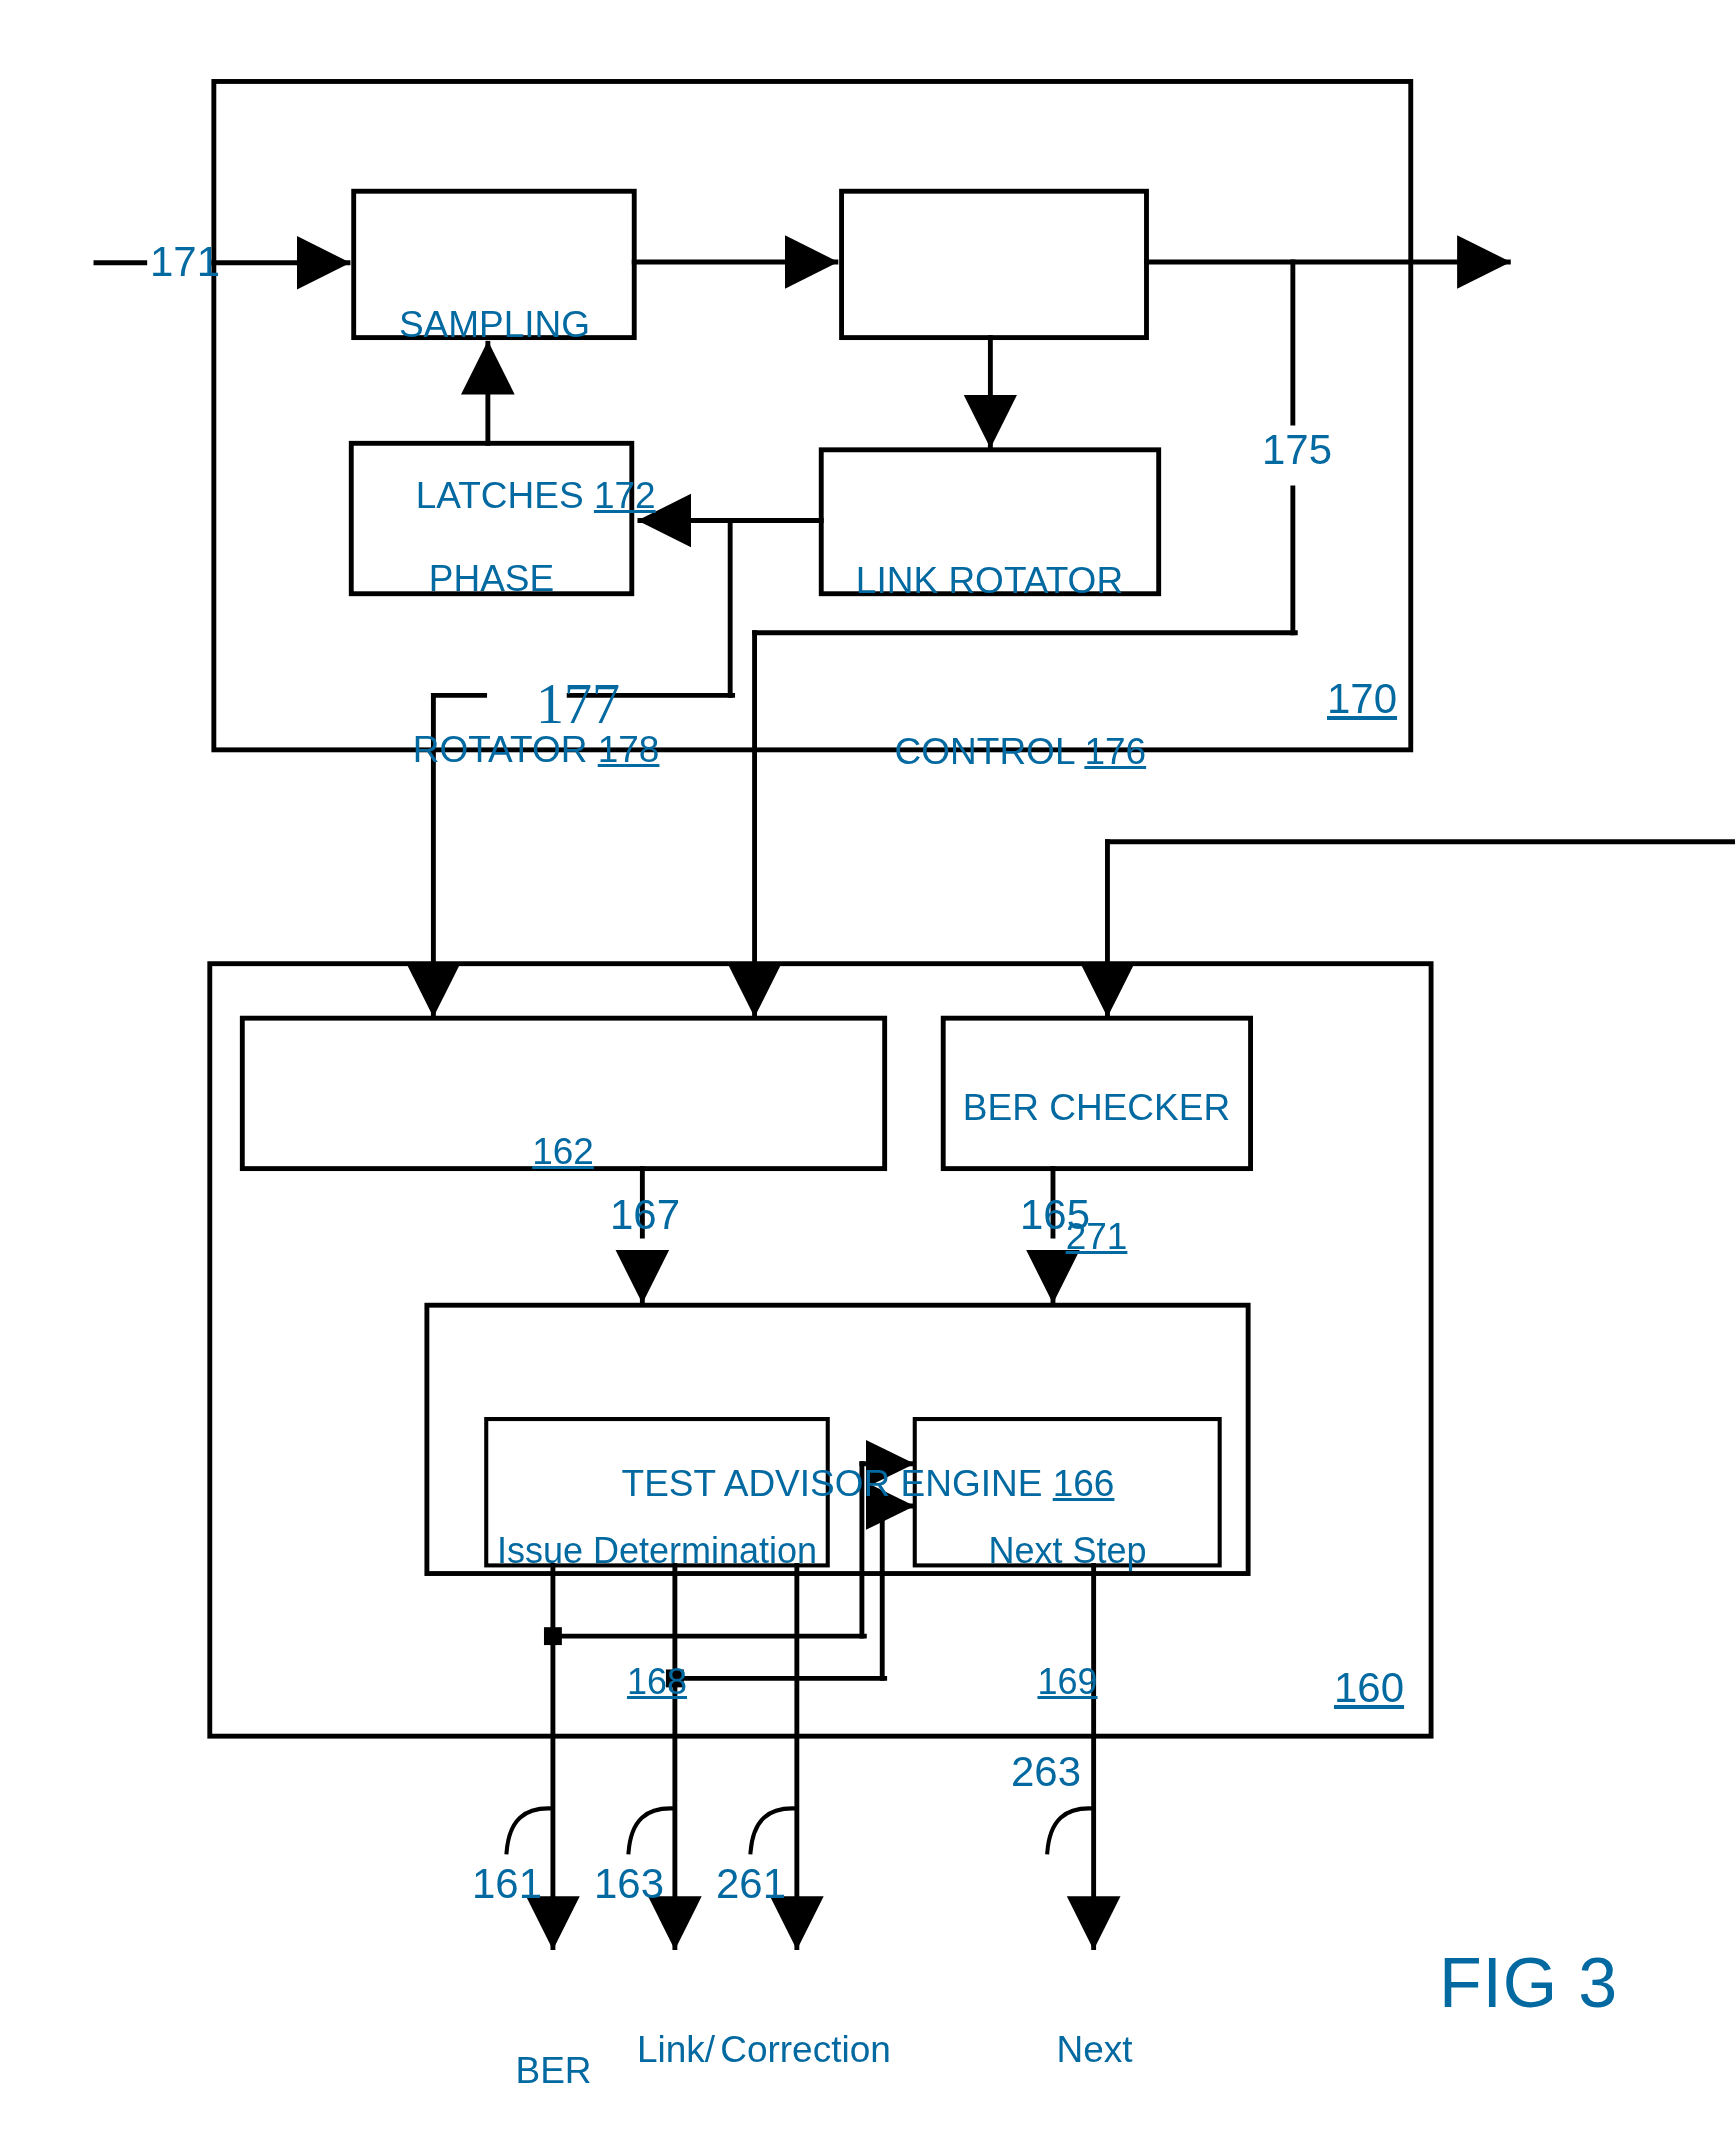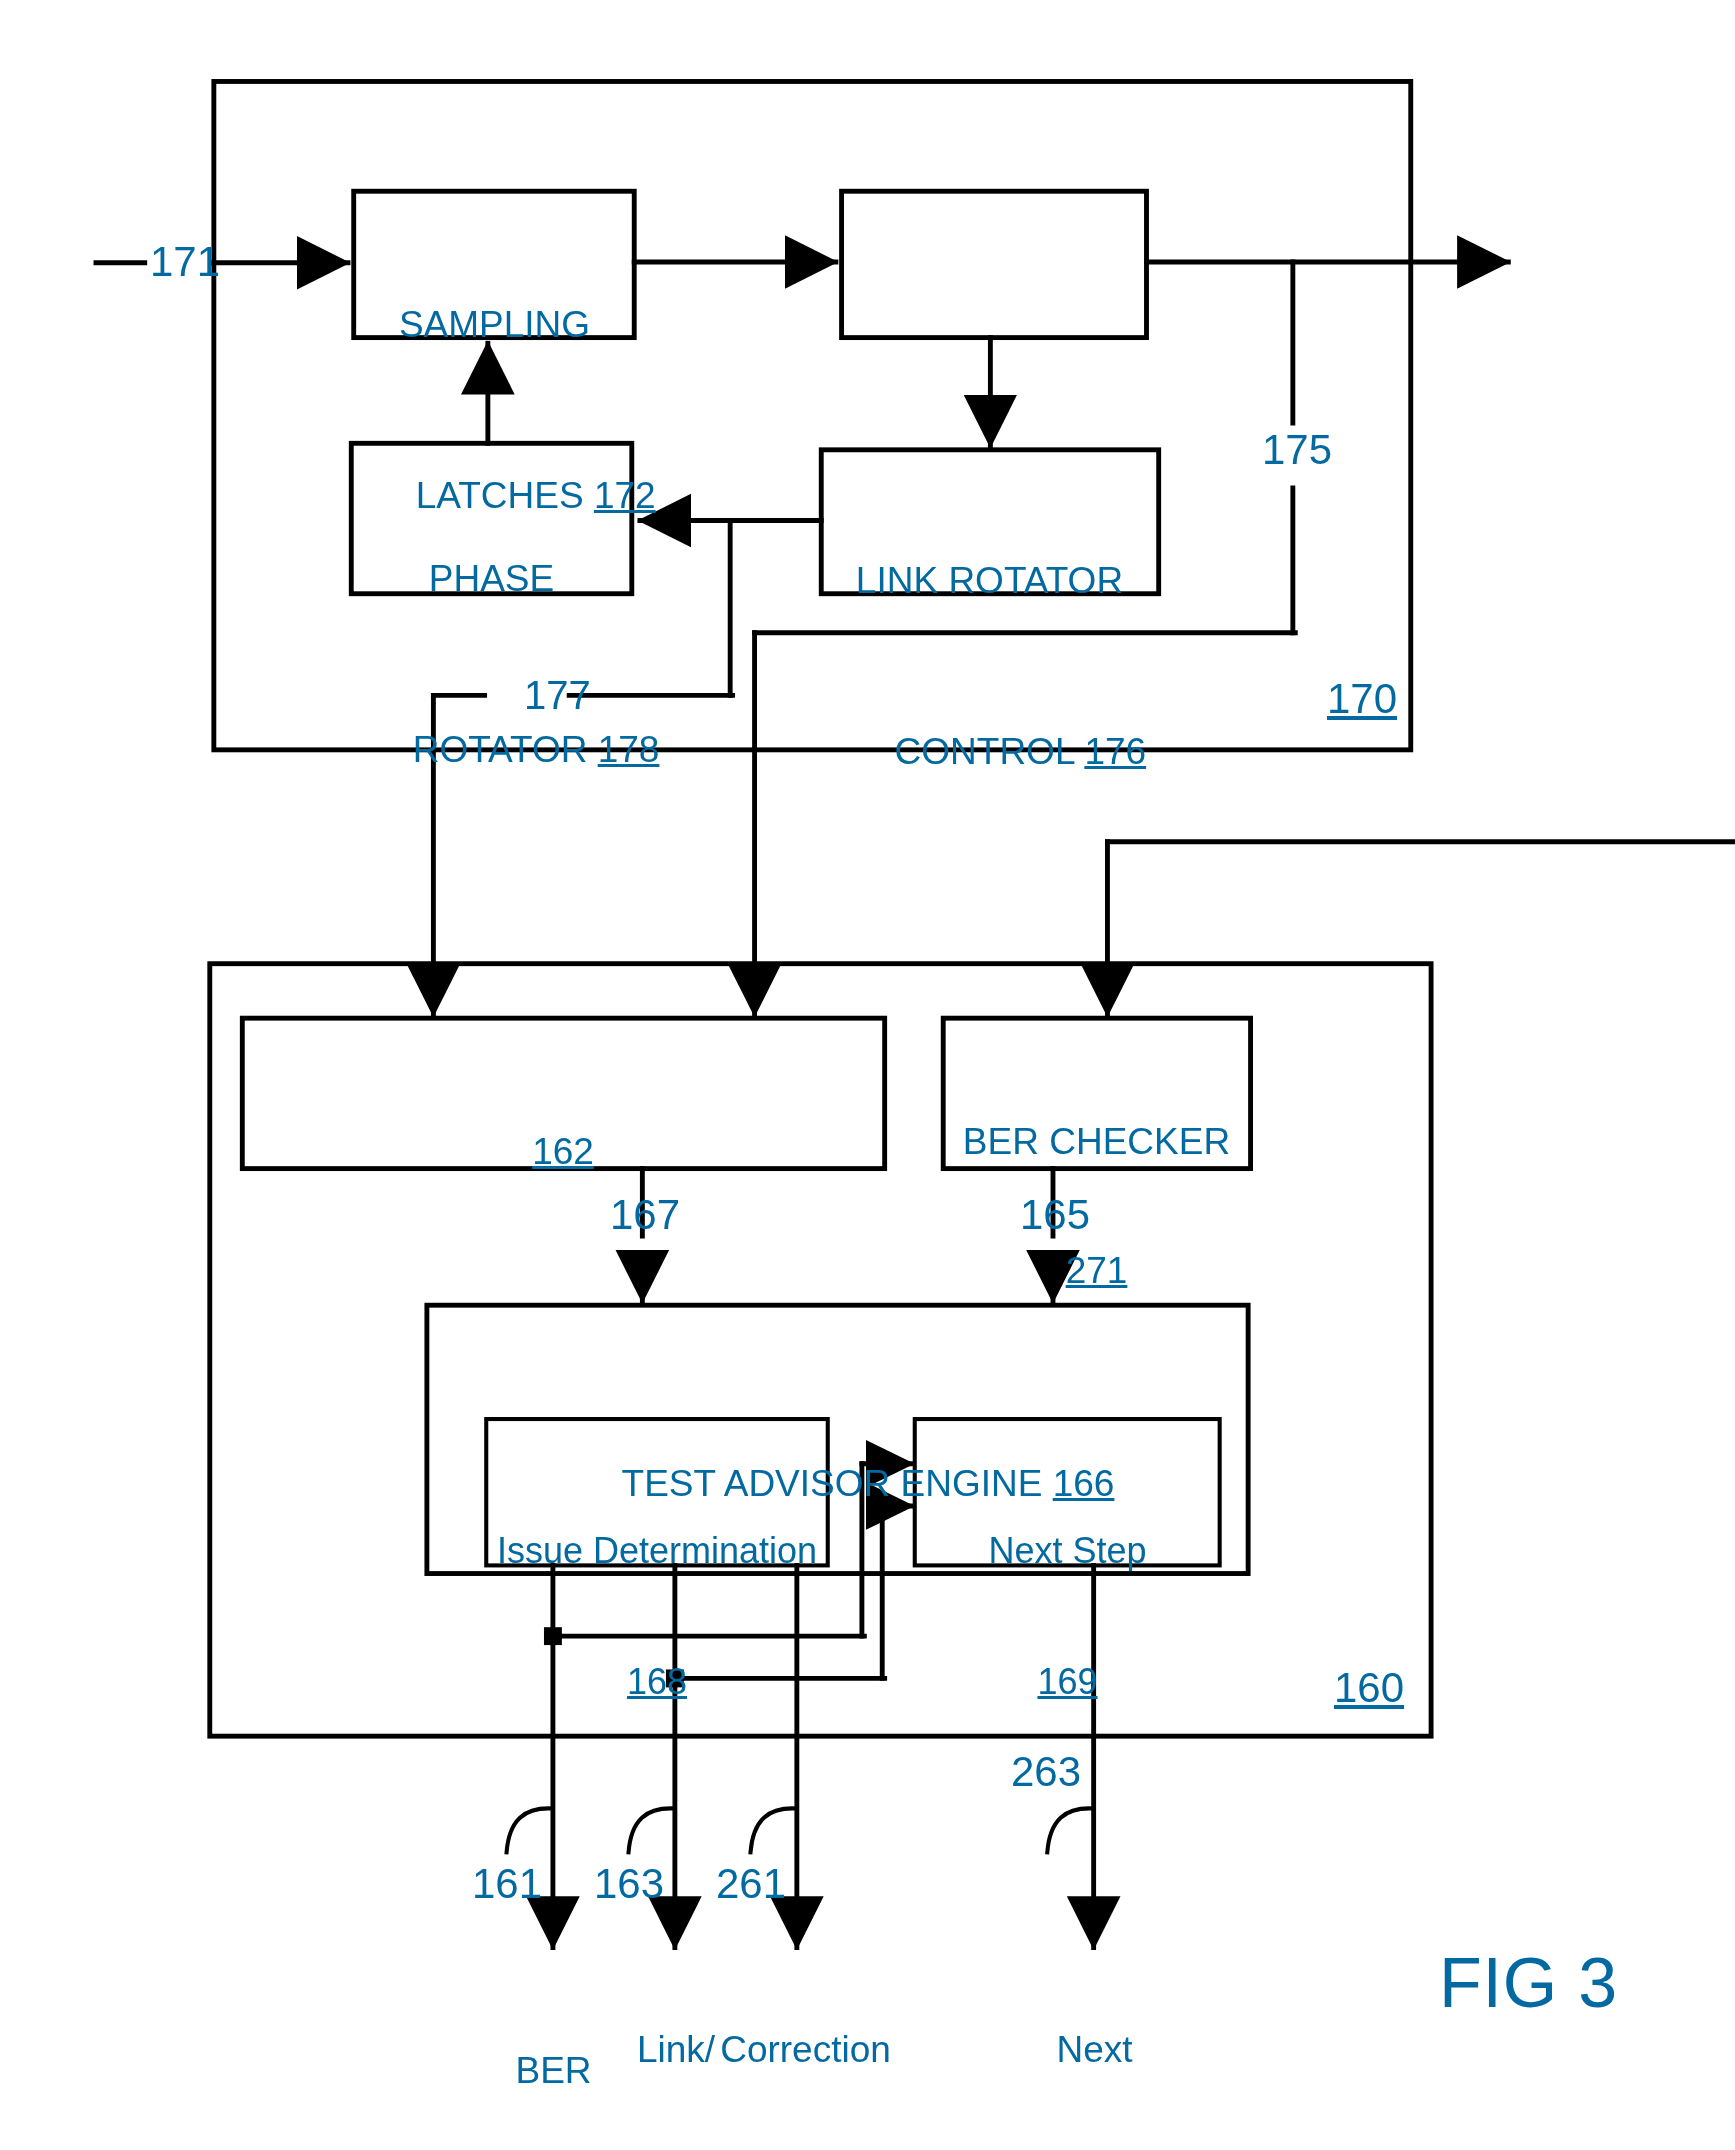--- a/index.html
+++ b/index.html
@@ -150,21 +150,21 @@
     <div>LINK ROTATOR</div>
     <div>
       <span>CONTROL</span><span> </span><span class="u">176</span>
     </div>
   </div>
 
   <div class="box-label" style="left:242px; top:1045px; width:642px; font-size:37px;">
     <div class="u">162</div>
   </div>
 
-  <div class="box-label" style="left:943px; top:1035px; width:307px; font-size:37px;">
+  <div class="box-label" style="left:943px; top:1001px; width:307px; font-size:37px;">
     <div>BER CHECKER</div>
     <div class="u">271</div>
   </div>
 
   <div class="box-label" style="left:427px; top:1334px; width:821px; font-size:37px;">
     <div>
       <span>TEST ADVISOR ENGINE</span><span> </span><span class="u">166</span>
     </div>
   </div>
 
@@ -175,21 +175,21 @@
 
   <div class="box-label" style="left:915px; top:1446px; width:305px; font-size:36px;">
     <div>Next Step</div>
     <div class="u" style="margin-top:6.5px;">169</div>
   </div>
 
   <div class="ref-label" style="left:150px; top:238px; font-size:42px;">171</div>
 
   <div class="ref-label" style="left:1262px; top:426px; font-size:42px;">175</div>
 
-  <div class="ref-label" style="left:524px; top:672px; font-size:40px;">177</div>
+  <div class="ref-label" style="left:536px; top:672px; font-size:56px;font-family:Liberation Serif, serif;">177</div>
 
   <div class="ref-label u" style="left:1327px; top:675px; font-size:42px;">170</div>
 
   <div class="ref-label" style="left:610px; top:1191px; font-size:42px;">167</div>
 
   <div class="ref-label" style="left:1020px; top:1191px; font-size:42px;">165</div>
 
   <div class="ref-label u" style="left:1334px; top:1664px; font-size:42px;">160</div>
 
   <div class="ref-label" style="left:472px; top:1860px; font-size:42px;">161</div>

